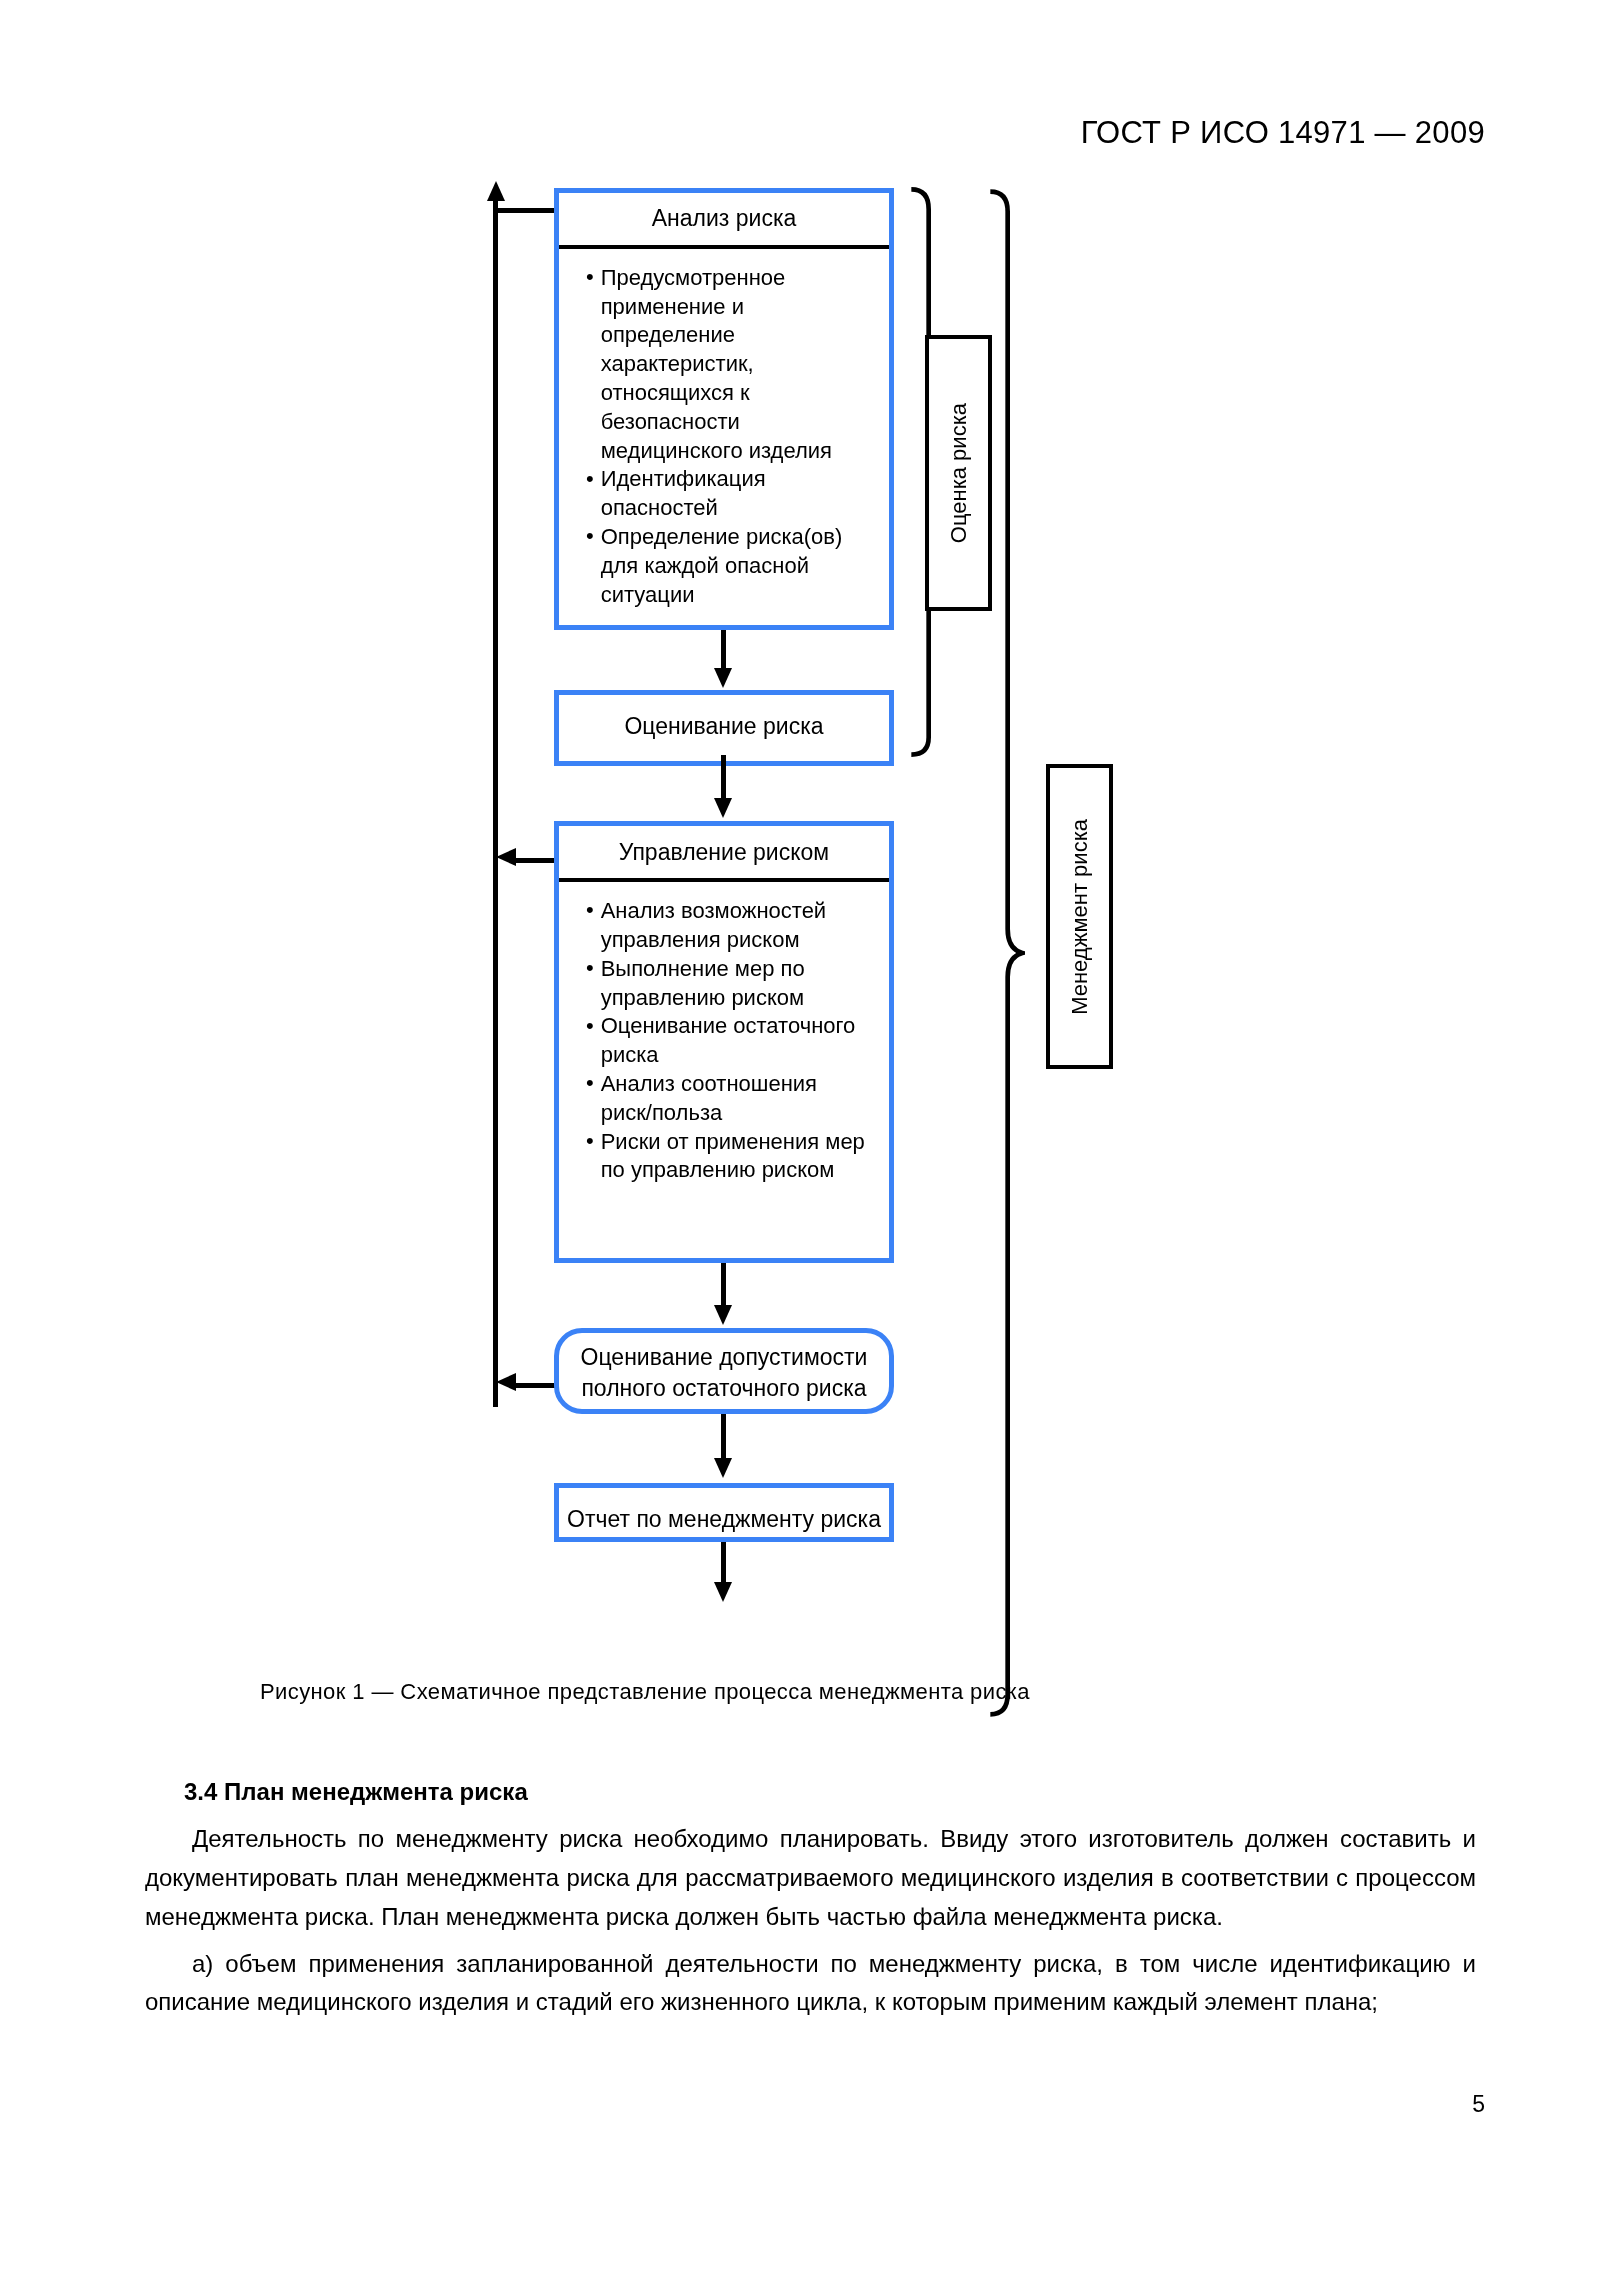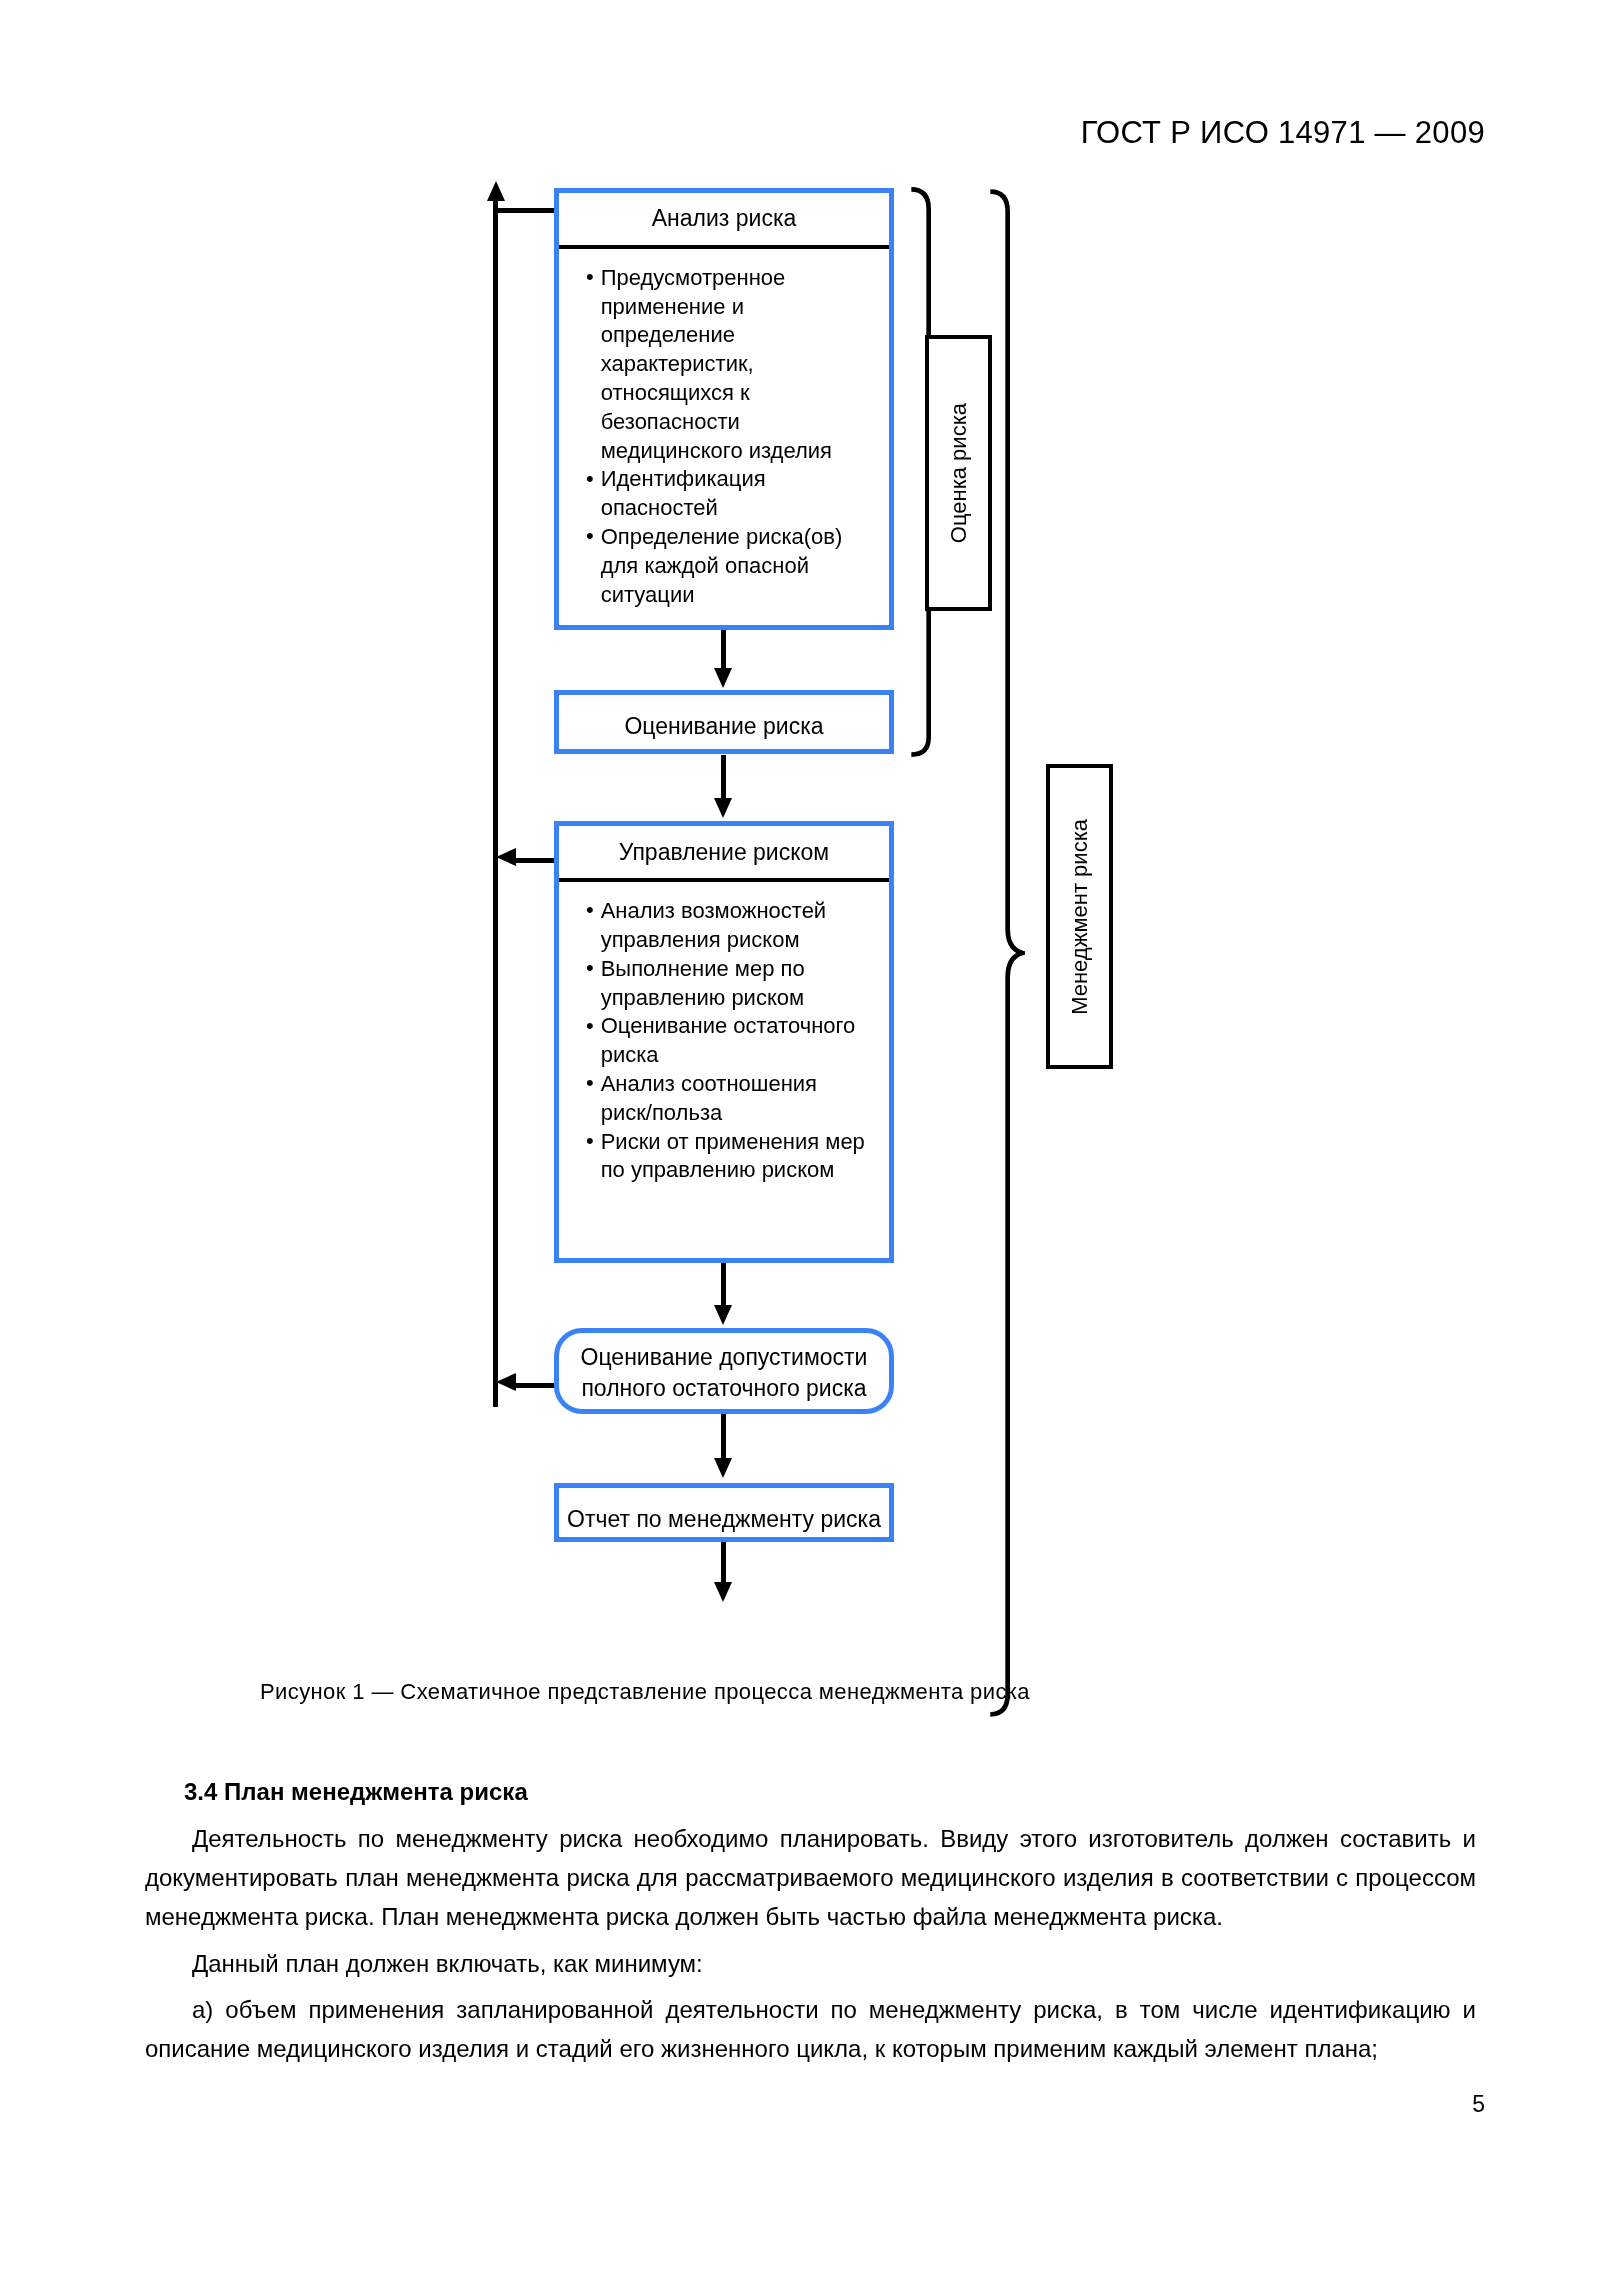--- a/index.html
+++ b/index.html
@@ -197,21 +197,21 @@
         <li>Предусмотренное применение и определение характеристик, относящихся к безопасности медицинского изделия</li>
         <li>Идентификация опасностей</li>
         <li>Определение риска(ов) для каждой опасной ситуации</li>
       </ul>
     </div>
   </div>
 
   <div class="vline" style="left:721px; top:449px; height:42px;"></div>
   <div class="arrow-down" style="left:714px; top:487px;"></div>
 
-  <div class="node plain" style="left:554px; top:509px; width:340px; height:64px;">
+  <div class="node plain" style="left:554px; top:509px; width:340px; height:76px;">
     <div class="node-title">Оценивание риска</div>
   </div>
 
   <div class="vline" style="left:721px; top:574px; width:4.7px; height:47px;"></div>
   <div class="arrow-down" style="left:714px; top:617px;"></div>
 
   <div class="node" style="left:554px; top:640px; width:340px; height:442px;">
     <div class="node-title">Управление риском</div>
     <div class="node-divider"></div>
     <div class="node-body">
@@ -266,18 +266,17 @@
     <span>Менеджмент риска</span>
   </div>
 
 </div>
 
 <div class="caption">Рисунок 1 — Схематичное представление процесса менеджмента риска</div>
 
 <div class="body-text">
   <h2>3.4 План менеджмента риска</h2>
   <p class="indent">Деятельность по менеджменту риска необходимо планировать. Ввиду этого изготовитель должен составить и документировать план менеджмента риска для рассматриваемого медицинского изделия в соответствии с процессом менеджмента риска. План менеджмента риска должен быть частью файла менеджмента риска.</p>
-  <p class="indent">Данный план должен включать, как минимум:</p>
   <p class="indent">а) объем применения запланированной деятельности по менеджменту риска, в том числе идентификацию и описание медицинского изделия и стадий его жизненного цикла, к которым применим каждый элемент плана;</p>
 </div>
 
 <div class="page-number">5</div>
 
 
 </body></html>

